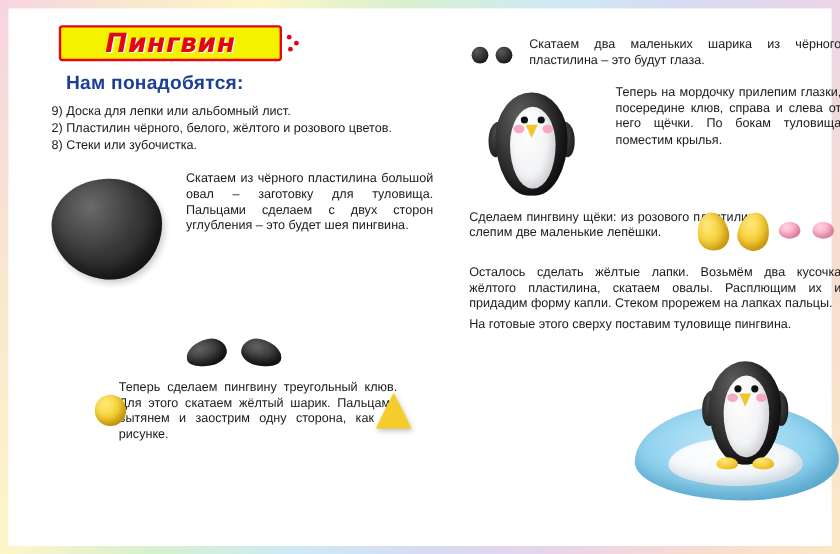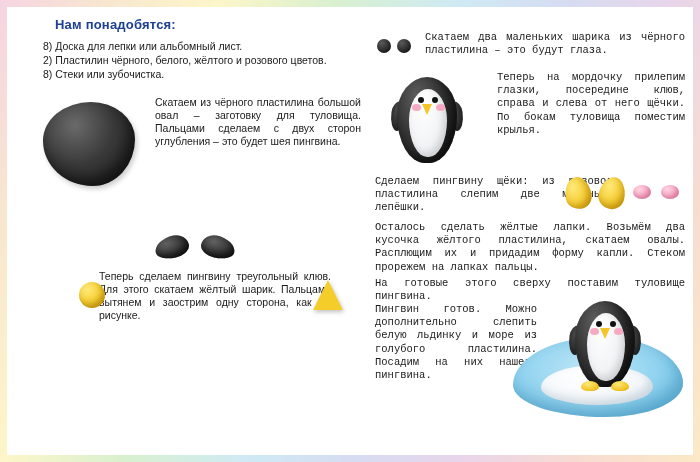--- a/index.html
+++ b/index.html
@@ -30,21 +30,21 @@
     height: 100%;
     background: #ffffff;
     box-sizing: border-box;
   }
   .col {
     position: absolute;
     top: 0;
     box-sizing: border-box;
   }
   #col-left  { left: 18px;  width: 336px; height: 100%; }
-  #col-right { left: 368px; width: 310px; height: 100%; font-family: Liberation Mono, monospace; }
+  #col-right { left: 384px; width: 310px; height: 100%; }
 
   
   .title-wrap {
     position: relative;
     margin: 14px 0 0 24px;
     width: 186px;
     height: 30px;
   }
   .title-plate {
     position: absolute;
@@ -78,21 +78,21 @@
     position: absolute;
     width: 4px;
     height: 4px;
     border-radius: 50%;
     background: #e20613;
     display: block;
   }
 
   .subtitle {
     margin: 10px 0 0 30px;
-    font-size: 13px;
+    font-size: 16px;
     font-weight: bold;
     color: #1d3f94;
     letter-spacing: .2px;
   }
 
   .para {
     font-size: 10.5px;
     line-height: 13.2px;
     color: #1a1a1a;
     text-align: justify;
@@ -335,25 +335,34 @@
   }
 </style>
 </head>
 <body>
 
 <div id="page">
   <div id="inner">
 
     <div class="col" id="col-left">
 
+      <div class="title-wrap">
+        <div class="title-plate"></div>
+        <div class="title-text">Пингвин</div>
+        <div class="title-dots">
+          <i style="left:0;top:0;"></i>
+          <i style="left:6px;top:5px;"></i>
+          <i style="left:1px;top:10px;"></i>
+        </div>
+      </div>
 
       <div class="subtitle">Нам понадобятся:</div>
 
       <div class="materials">
-        <p class="para">8) Доска для лепки или альбомный лист.</p>
+        <p class="para">9) Доска для лепки или альбомный лист.</p>
         <p class="para">2) Пластилин чёрного, белого, жёлтого и розового цветов.</p>
         <p class="para">8) Стеки или зубочистка.</p>
       </div>
 
       <div class="block" id="blk-oval">
         <div class="imgbox">
           <div class="black-oval"></div>
         </div>
         <p class="para txt">Скатаем из чёрного пластилина большой овал – заготовку для туловища. Пальцами сделаем с двух сторон углубления – это будет шея пингвина.</p>
       </div>
@@ -432,20 +441,19 @@
             <div class="belly"></div>
             <div class="pcheek l"></div>
             <div class="pcheek r"></div>
             <div class="eye l"></div>
             <div class="eye r"></div>
             <div class="beak"></div>
             <div class="foot l"></div>
             <div class="foot r"></div>
           </div>
         </div>
-        <p class="para txt">Пингвин готов. Можно дополнительно слепить белую льдинку и море из голубого пластилина. Посадим на них нашего пингвина.</p>
       </div>
 
     </div>
 
     <div class="footer-bar"></div>
   </div>
 </div>
 
 </body></html>

